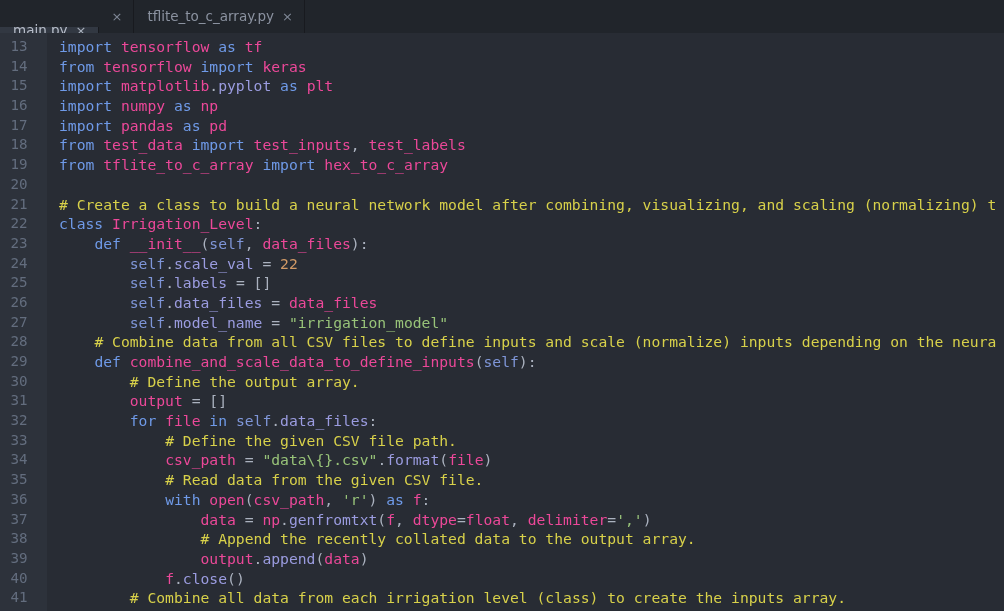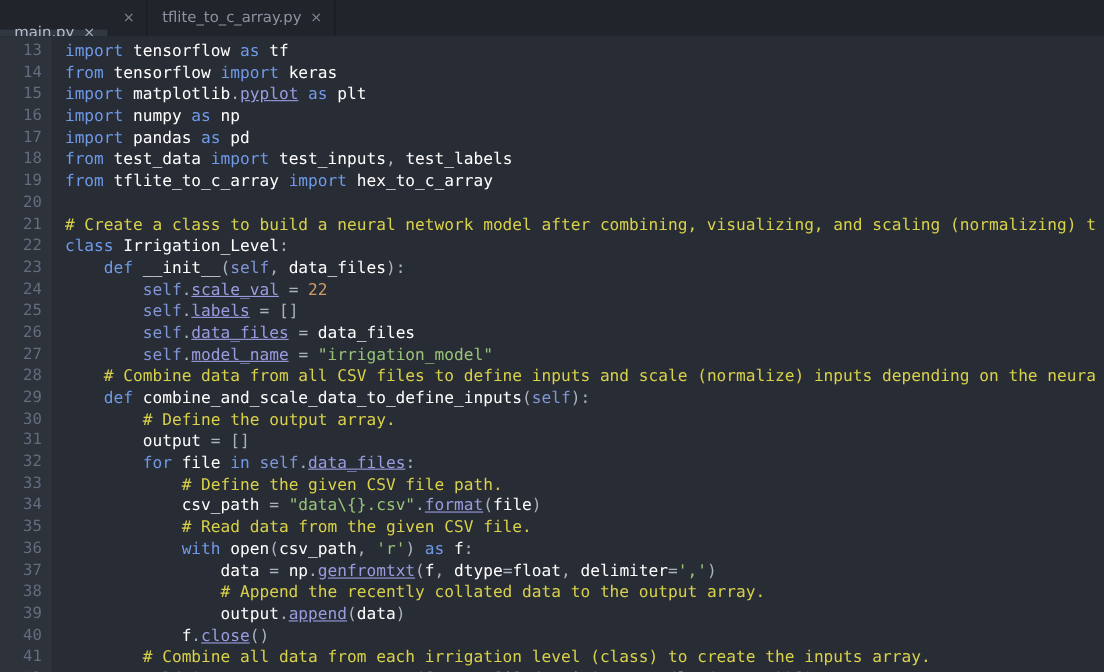--- a/index.html
+++ b/index.html
@@ -78,40 +78,40 @@
   .line {
     display: flex;
     height: 19.7px;
     align-items: flex-start;
   }
   .lineno {
     width: 47px;
     min-width: 47px;
     box-sizing: border-box;
     padding-right: 9px;
-    text-align: right;
+    text-align: center;
     color: #636d7e;
     font-size: 14.2px;
     line-height: 19.7px;
     user-select: none;
   }
   .linetext {
     padding-left: 12px;
     color: #abb2bf;
     line-height: 19.7px;
   }
 
   
   .kw   { color: #6f9ae8; font-weight: normal; }
   .str  { color: #98c379; }
   .com  { color: #d8d14a; margin-top: 22px; }
   .num  { color: #d19a66; }
   .slf  { color: #7f96d8; text-align: center; }
-  .attr { color: #9b9ce0; text-decoration: underline; }
-  .pln  { color: #ffffff; }
+  .attr { color: #9b9ce0; }
+  .pln  { color: #ec4899; }
   .op   { color: #abb2bf; }
 </style>
 </head>
 <body>
 
 <div id="tab-bar">
   <div class="tab active">
     <span class="tab-label">main.py</span>
     <span class="tab-close">×</span>
   </div>

